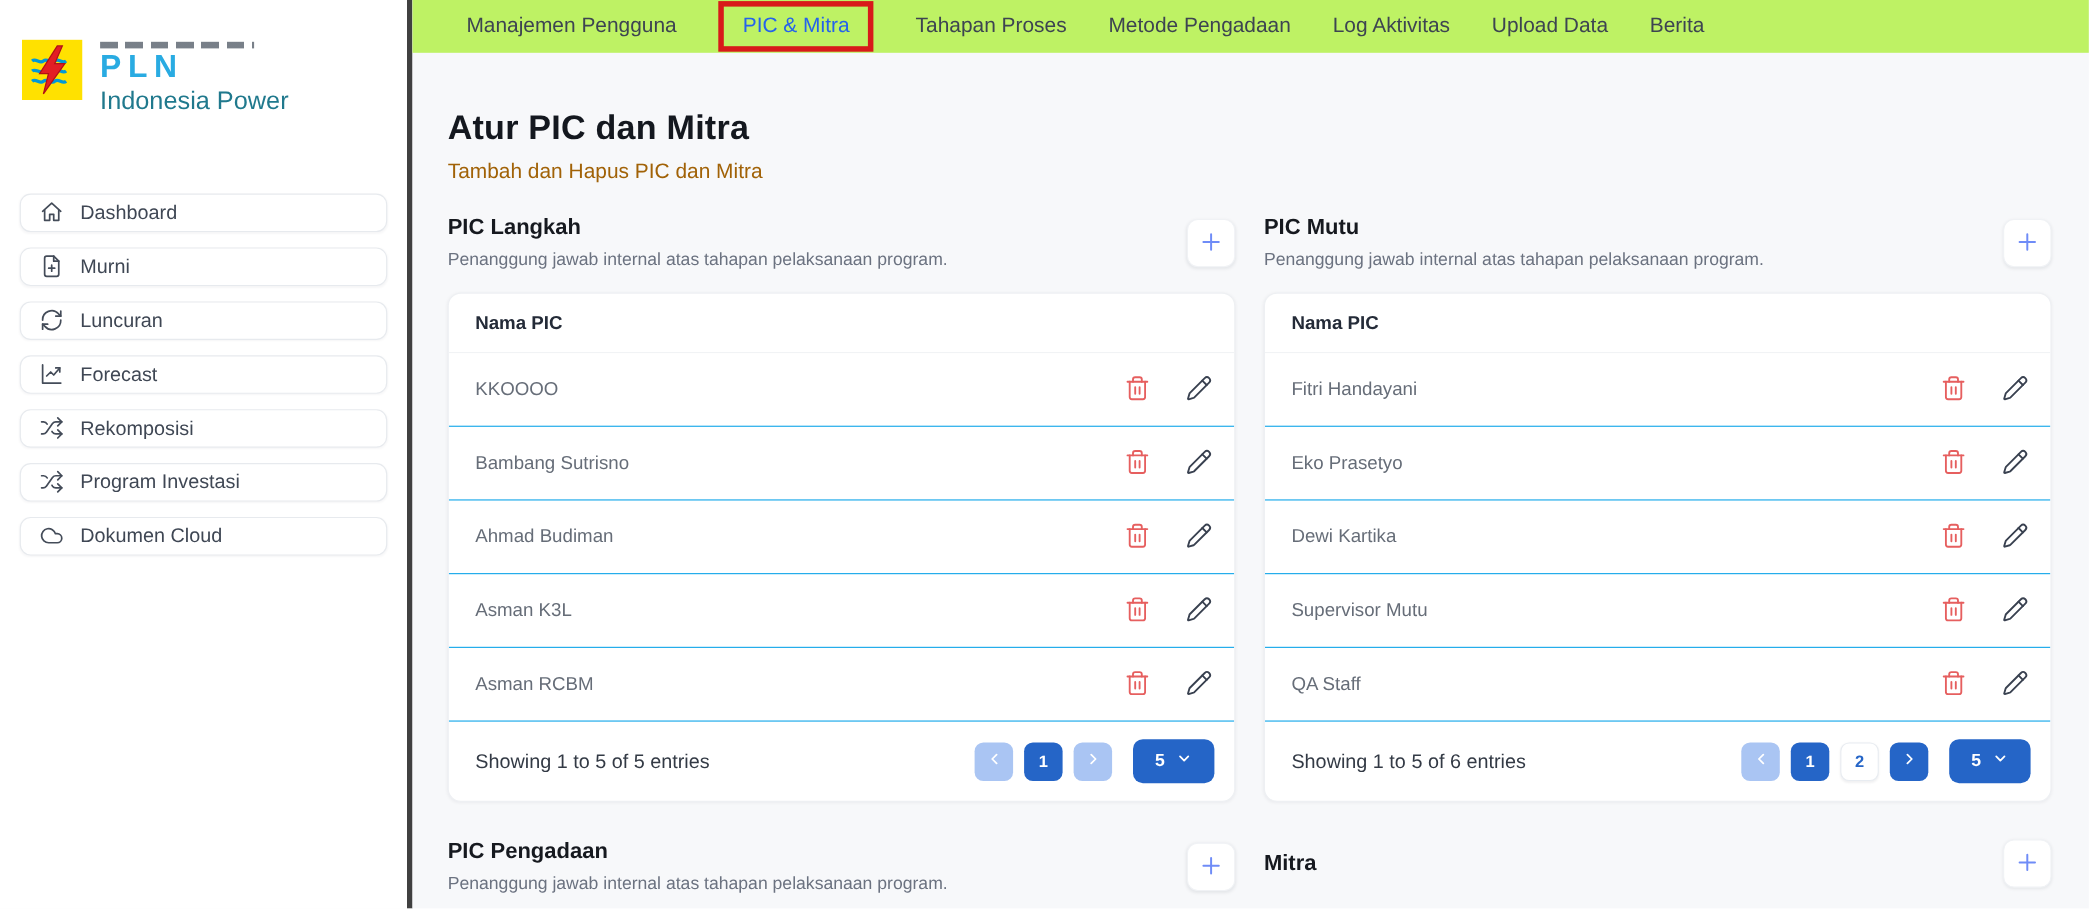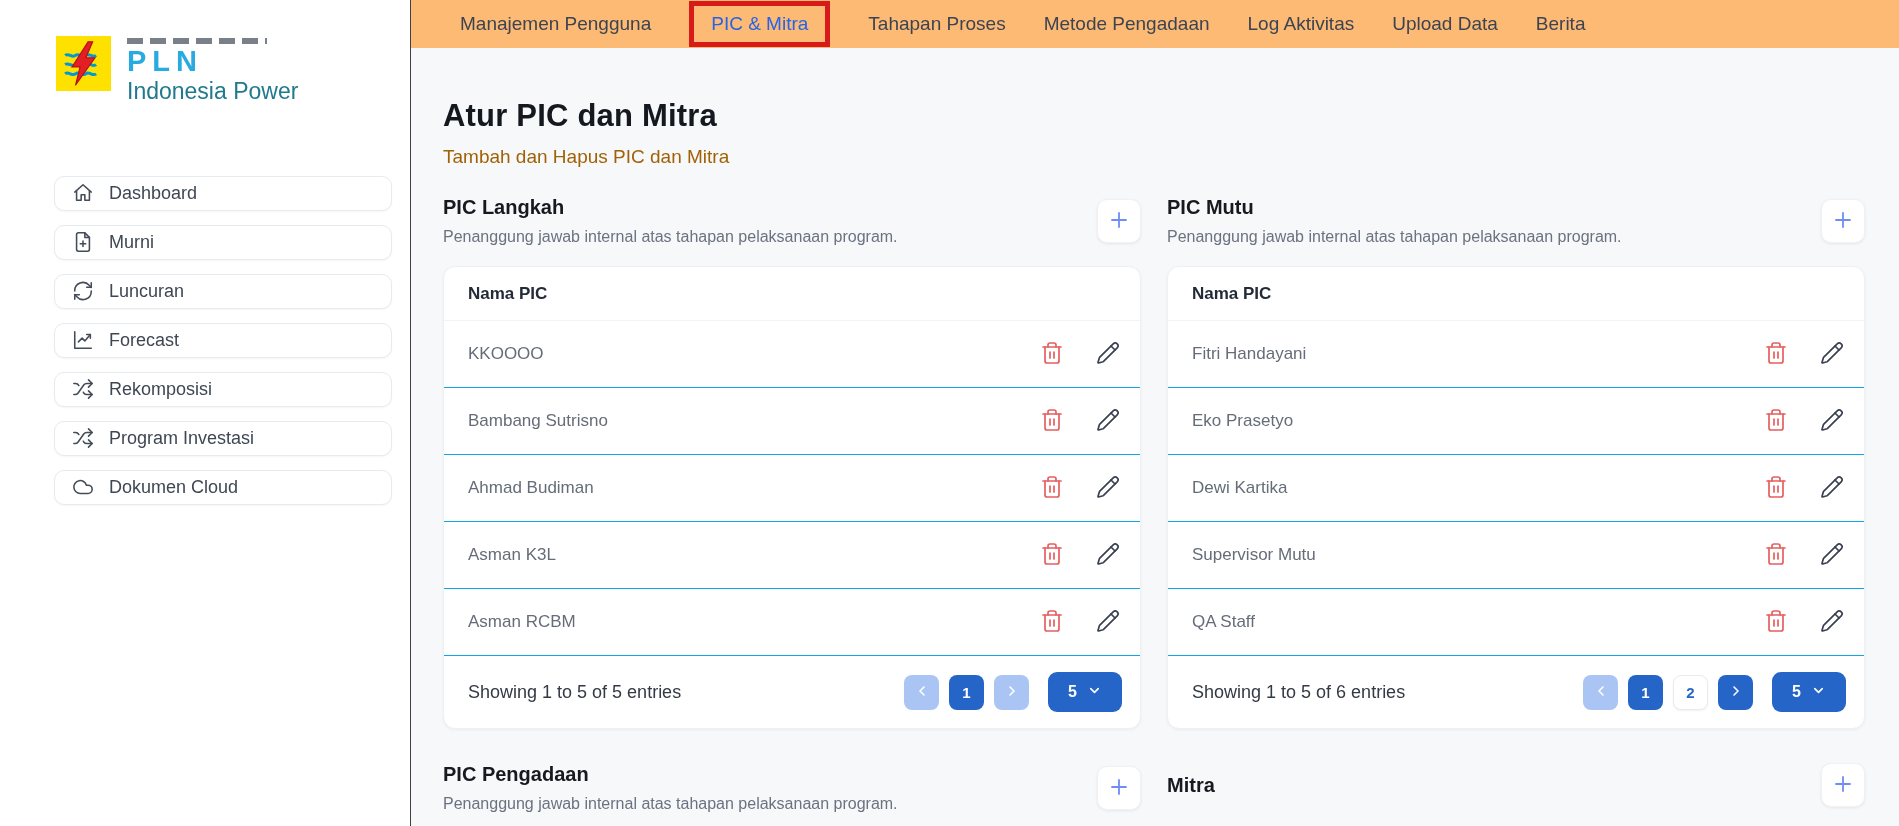--- a/index.html
+++ b/index.html
@@ -1,40 +1,40 @@
 <!DOCTYPE html>
 <html style="--accent-blue: #2565c7; --light-blue: #aac5f3; --danger-red: #e65f5f; --annotation-red: #d81a1a; --active-tab-blue: #2563eb; --brand-cyan: #29abe2; --brand-teal: #20798d; --logo-yellow: #ffe100; --bolt-red: #e31e24;"><head>
 <meta charset="utf-8">
 <style>
   * { margin:0; padding:0; box-sizing:border-box; }
   html,body { width:1899px; height:826px; overflow:hidden; background:#fff;
               font-family:"Liberation Sans", sans-serif; }
   .app { display:flex; width:1899px; height:826px; }
 
   
-  .sidebar { width:375px; background:#fff; border-right:1px solid #404040; flex:none;margin-left:36px; }
+  .sidebar { width:375px; background:#fff; border-right:5px solid #404040; flex:none; }
   .logo-block { display:flex; align-items:flex-start; gap:16px; padding:36px 0 0 20px; }
   .logo-mark { width:55px; height:55px; flex:none; }
   .logo-mark svg { width:55px; height:55px; display:block; }
   .logo-text { padding-top:2px; }
   .ghost-artifact { width:140px; height:6px; margin-bottom:3px; opacity:.8;
      background:repeating-linear-gradient(90deg,#57606b 0 16px, transparent 16px 23px); }
   .brand-pln { font-size:29px; font-weight:700; letter-spacing:6px; color:var(--brand-cyan,#29abe2); line-height:1; }
   .brand-ip  { font-size:23px; color:var(--brand-teal,#20798d); line-height:1.2; margin-top:2px; }
 
   .side-menu { margin-top:70px; padding:0 18px; }
   .menu-item { height:35px; margin-bottom:14px; background:#fff; border:1px solid #e7eaee;
      border-radius:10px; display:flex; align-items:center; gap:15px; padding:0 17px;
      color:#3f4754; font-size:18px; cursor:pointer; box-shadow:0 1px 2px rgba(16,24,40,.04); }
   .mi-icon { display:flex; color:#444c59; }
   .mi-icon svg { width:22px; height:22px; }
 
   
   .main { flex:1; display:flex; flex-direction:column; background:#f7f8fa; min-width:0; }
-  .topnav { height:48px; background:#fdba74; display:flex; align-items:center; gap:38px;
+  .topnav { height:48px; background:#bef264; display:flex; align-items:center; gap:38px;
             padding-left:49px; flex:none; }
   .nav-item { font-size:19px; color:#3d4451; cursor:pointer; white-space:nowrap; }
   .nav-item.active { color:var(--active-tab-blue,#2563eb); }
   .red-box { border:5px solid var(--annotation-red,#d81a1a); padding:7px 17px; display:inline-flex; }
 
   .content { padding:0 34px 0 32px; flex:1; }
   .page-title { margin-top:50px; font-size:31px; font-weight:700; color:#14181f; letter-spacing:.2px; }
   .page-sub { margin-top:12px; font-size:19px; color:#a16207; margin-bottom:28px; }
 
   .grid { display:grid; grid-template-columns:1fr 1fr; column-gap:26px; row-gap:34px; }

